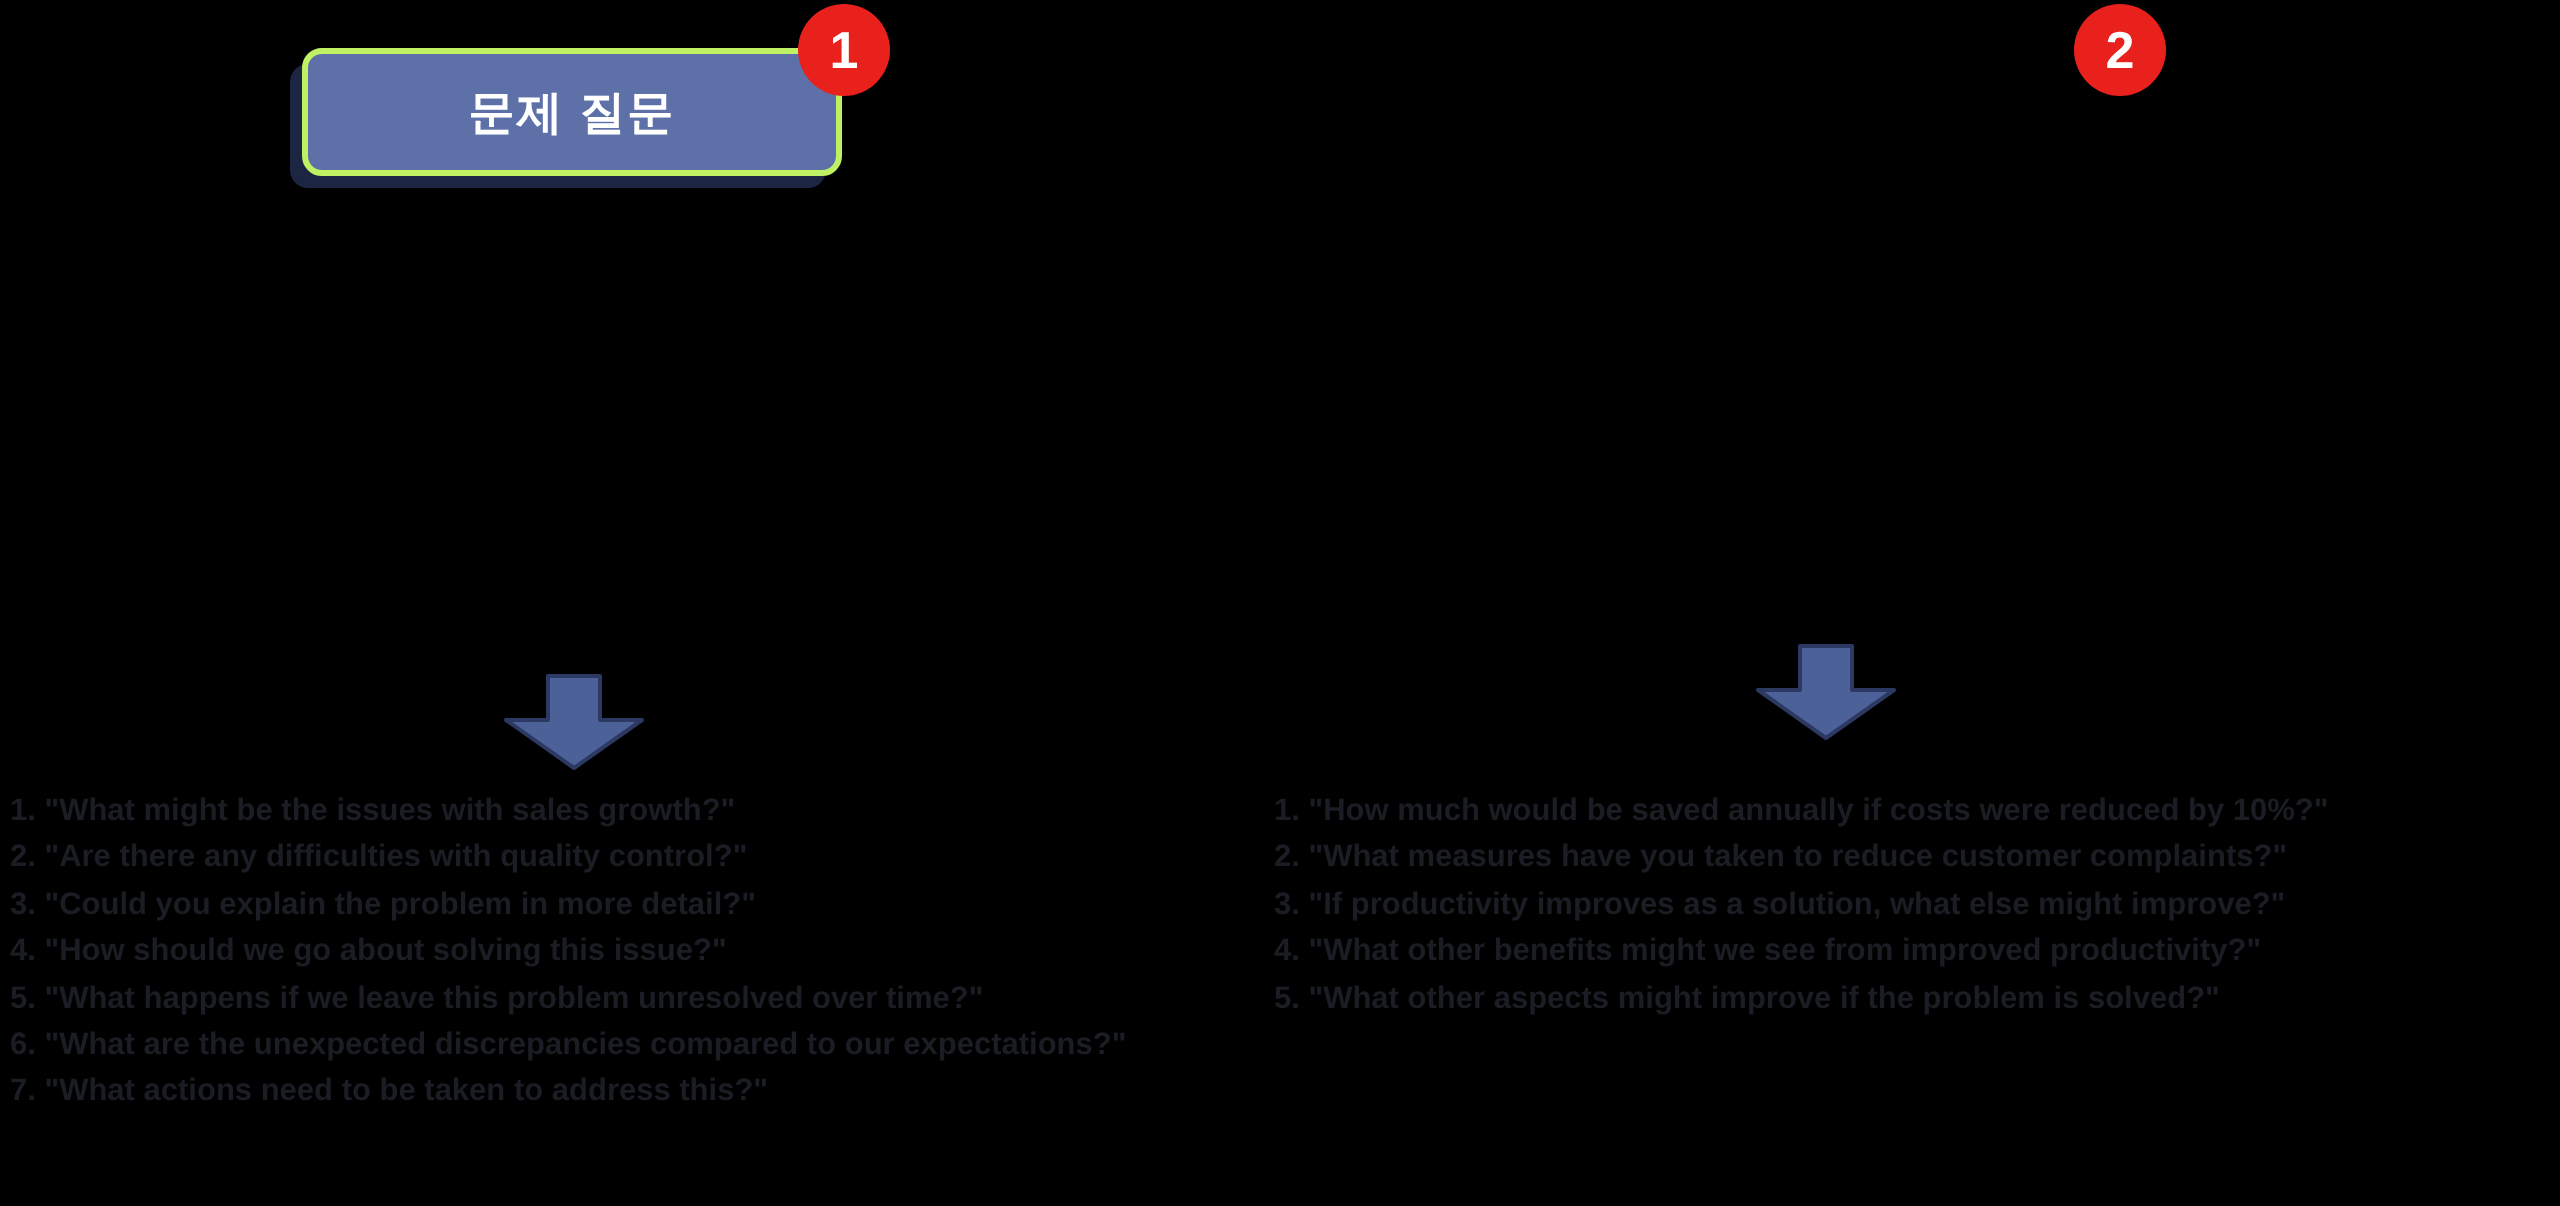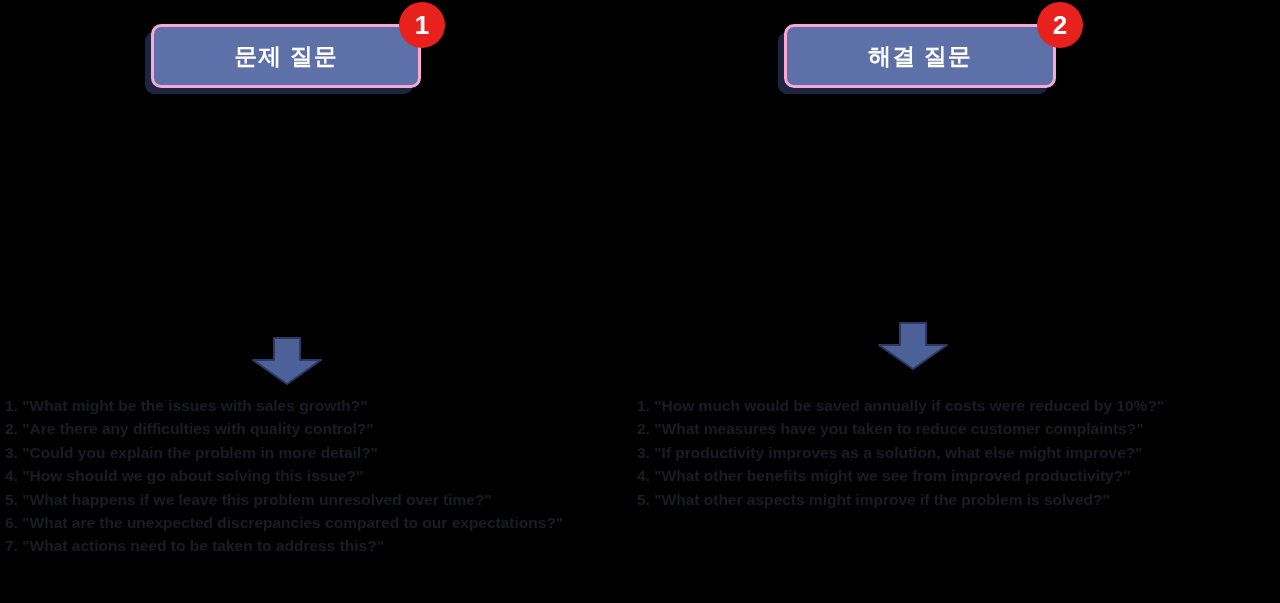--- a/index.html
+++ b/index.html
@@ -10,21 +10,21 @@
     font-family: "Liberation Sans", sans-serif;
     overflow: hidden;
   }
   .stage { position: absolute; inset: 0; }
 
   
   .header-box {
     position: absolute;
     height: 64px;
     background: #5D71A8;
-    border: 3px solid #f9a8d4;
+    border: 3px solid #bef264;
     border-radius: 10px;
     box-shadow: -7px 7px 0 -1px #1C2542;
     display: flex;
     align-items: center;
     justify-content: center;
   }
   .header-box .header-label {
     color: #ffffff;
     font-size: 23px;
     font-weight: bold;
@@ -85,23 +85,20 @@
   <div class="q-list left">
     <div>1. "What might be the issues with sales growth?"</div>
     <div>2. "Are there any difficulties with quality control?"</div>
     <div>3. "Could you explain the problem in more detail?"</div>
     <div>4. "How should we go about solving this issue?"</div>
     <div>5. "What happens if we leave this problem unresolved over time?"</div>
     <div>6. "What are the unexpected discrepancies compared to our expectations?"</div>
     <div>7. "What actions need to be taken to address this?"</div>
   </div>
 
-  <div class="header-box right">
-    <span class="header-label">해결 질문</span>
-  </div>
   <div class="badge right">
     <span>2</span>
   </div>
   <svg class="arrow right" viewBox="0 0 72 50" aria-hidden="true">
     <polygon points="23,2 49,2 49,24 70,24 36,48 2,24 23,24" fill="#4D6199" stroke="#2C3A63" stroke-width="2" stroke-linejoin="round"></polygon>
   </svg>
   <div class="q-list right">
     <div>1. "How much would be saved annually if costs were reduced by 10%?"</div>
     <div>2. "What measures have you taken to reduce customer complaints?"</div>
     <div>3. "If productivity improves as a solution, what else might improve?"</div>

